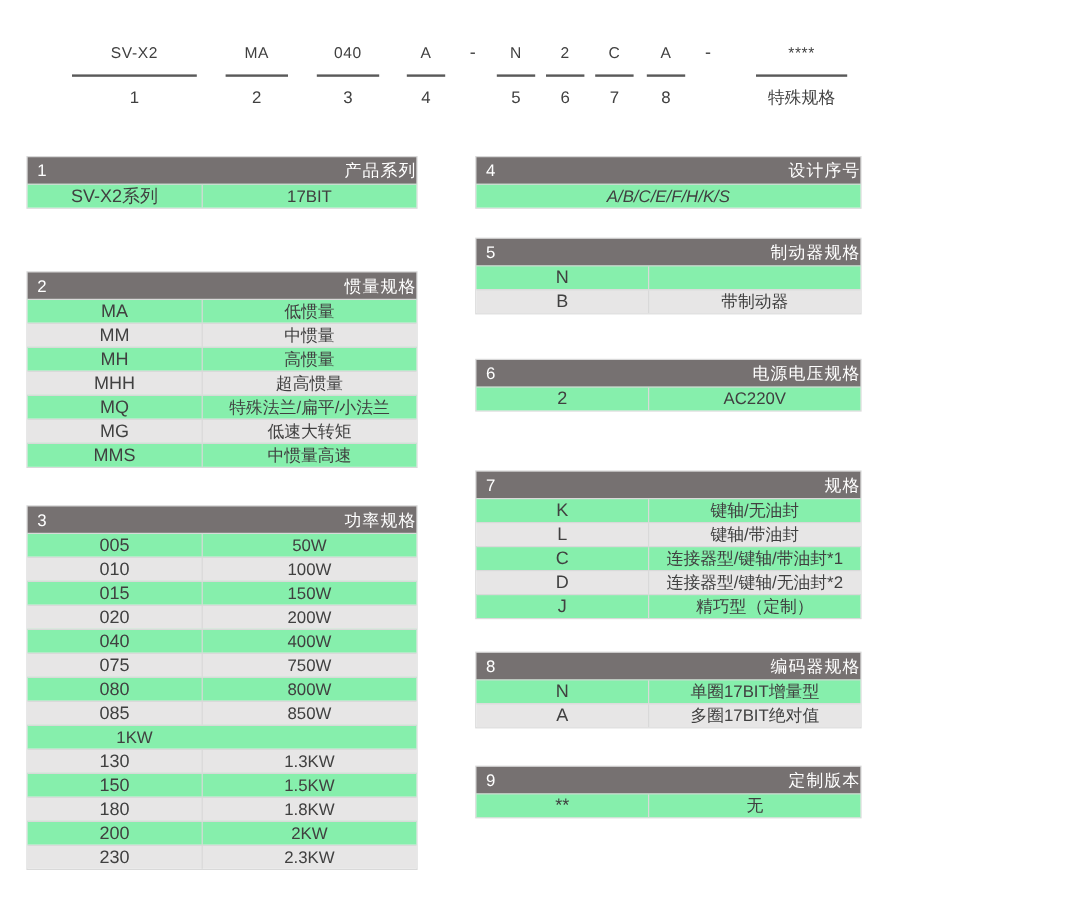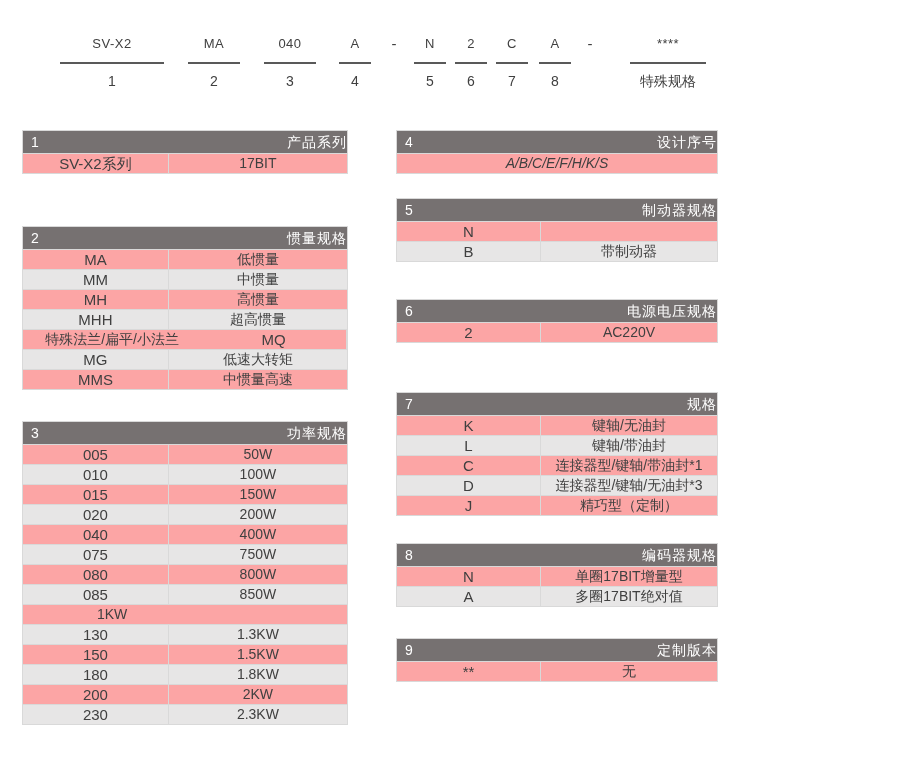--- a/index.html
+++ b/index.html
@@ -26,21 +26,21 @@
   .spec-table {
     position:absolute; font-size:14px;
     border:1px solid #d9d9d9; background:#ffffff;
   }
   .thead {
     position:relative; height:22px; line-height:22px;
     background:#767171; color:#ffffff;
   }
   .tnum { position:absolute; left:8px; top:0; font-size:14px; }
   .ttitle { display:block; text-align:right; letter-spacing:1px; }
-  .trow { display:flex; height:20px; line-height:19px; border-top:1px solid #d9d9d9; background:#fca5a5; }
+  .trow { display:flex; height:20px; line-height:19px; border-top:1px solid #d9d9d9; background:#86efac; }
   .trow.odd { background:#e7e6e6; }
   .tcell { text-align:center; overflow:hidden; white-space:nowrap; }
   .tcell.c1 { width:45%; border-right:1px solid #d9d9d9; font-size:15px; }
   .tcell.c2 { width:55%; }
   .tcell.span { width:100%;font-style:italic; }
 </style>
 </head>
 <body>
 
 <div class="page">
@@ -111,22 +111,22 @@
       </div>
       <div class="trow even">
         <div class="tcell c1">MH</div>
         <div class="tcell c2">高惯量</div>
       </div>
       <div class="trow odd">
         <div class="tcell c1">MHH</div>
         <div class="tcell c2">超高惯量</div>
       </div>
       <div class="trow even">
+        <div class="tcell c1">MQ</div>
         <div class="tcell c2">特殊法兰/扁平/小法兰</div>
-        <div class="tcell c1">MQ</div>
       </div>
       <div class="trow odd">
         <div class="tcell c1">MG</div>
         <div class="tcell c2">低速大转矩</div>
       </div>
       <div class="trow even">
         <div class="tcell c1">MMS</div>
         <div class="tcell c2">中惯量高速</div>
       </div>
     </div>
@@ -236,21 +236,21 @@
       <div class="trow odd">
         <div class="tcell c1">L</div>
         <div class="tcell c2">键轴/带油封</div>
       </div>
       <div class="trow even">
         <div class="tcell c1">C</div>
         <div class="tcell c2">连接器型/键轴/带油封*1</div>
       </div>
       <div class="trow odd">
         <div class="tcell c1">D</div>
-        <div class="tcell c2">连接器型/键轴/无油封*3</div>
+        <div class="tcell c2">连接器型/键轴/无油封*2</div>
       </div>
       <div class="trow even">
         <div class="tcell c1">J</div>
         <div class="tcell c2">精巧型（定制）</div>
       </div>
     </div>
   <div class="spec-table" style="left:396px;top:543px;width:322px;">
       <div class="thead">
         <span class="tnum">8</span>
         <span class="ttitle">编码器规格</span>

